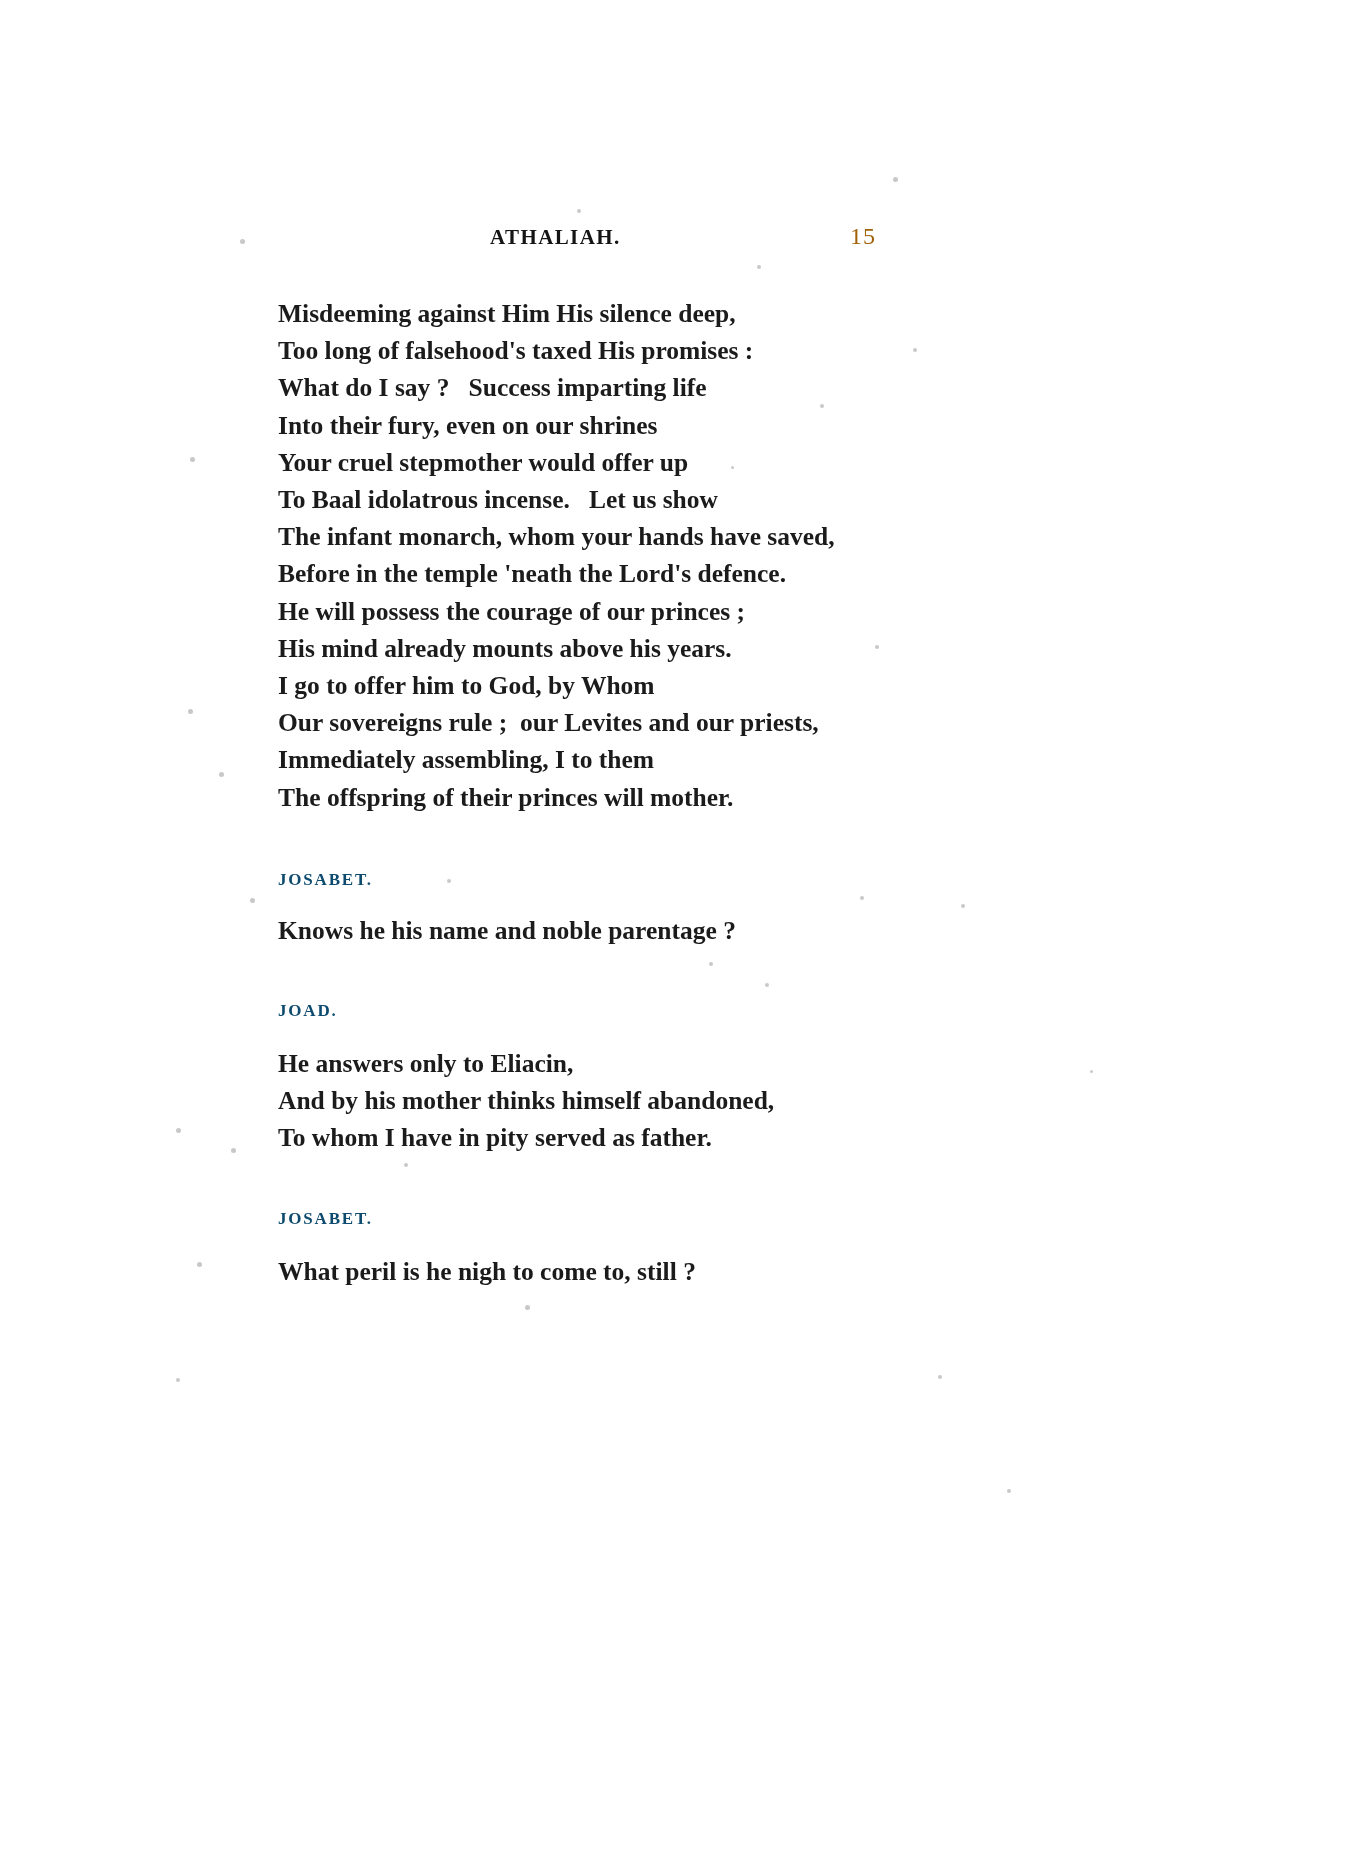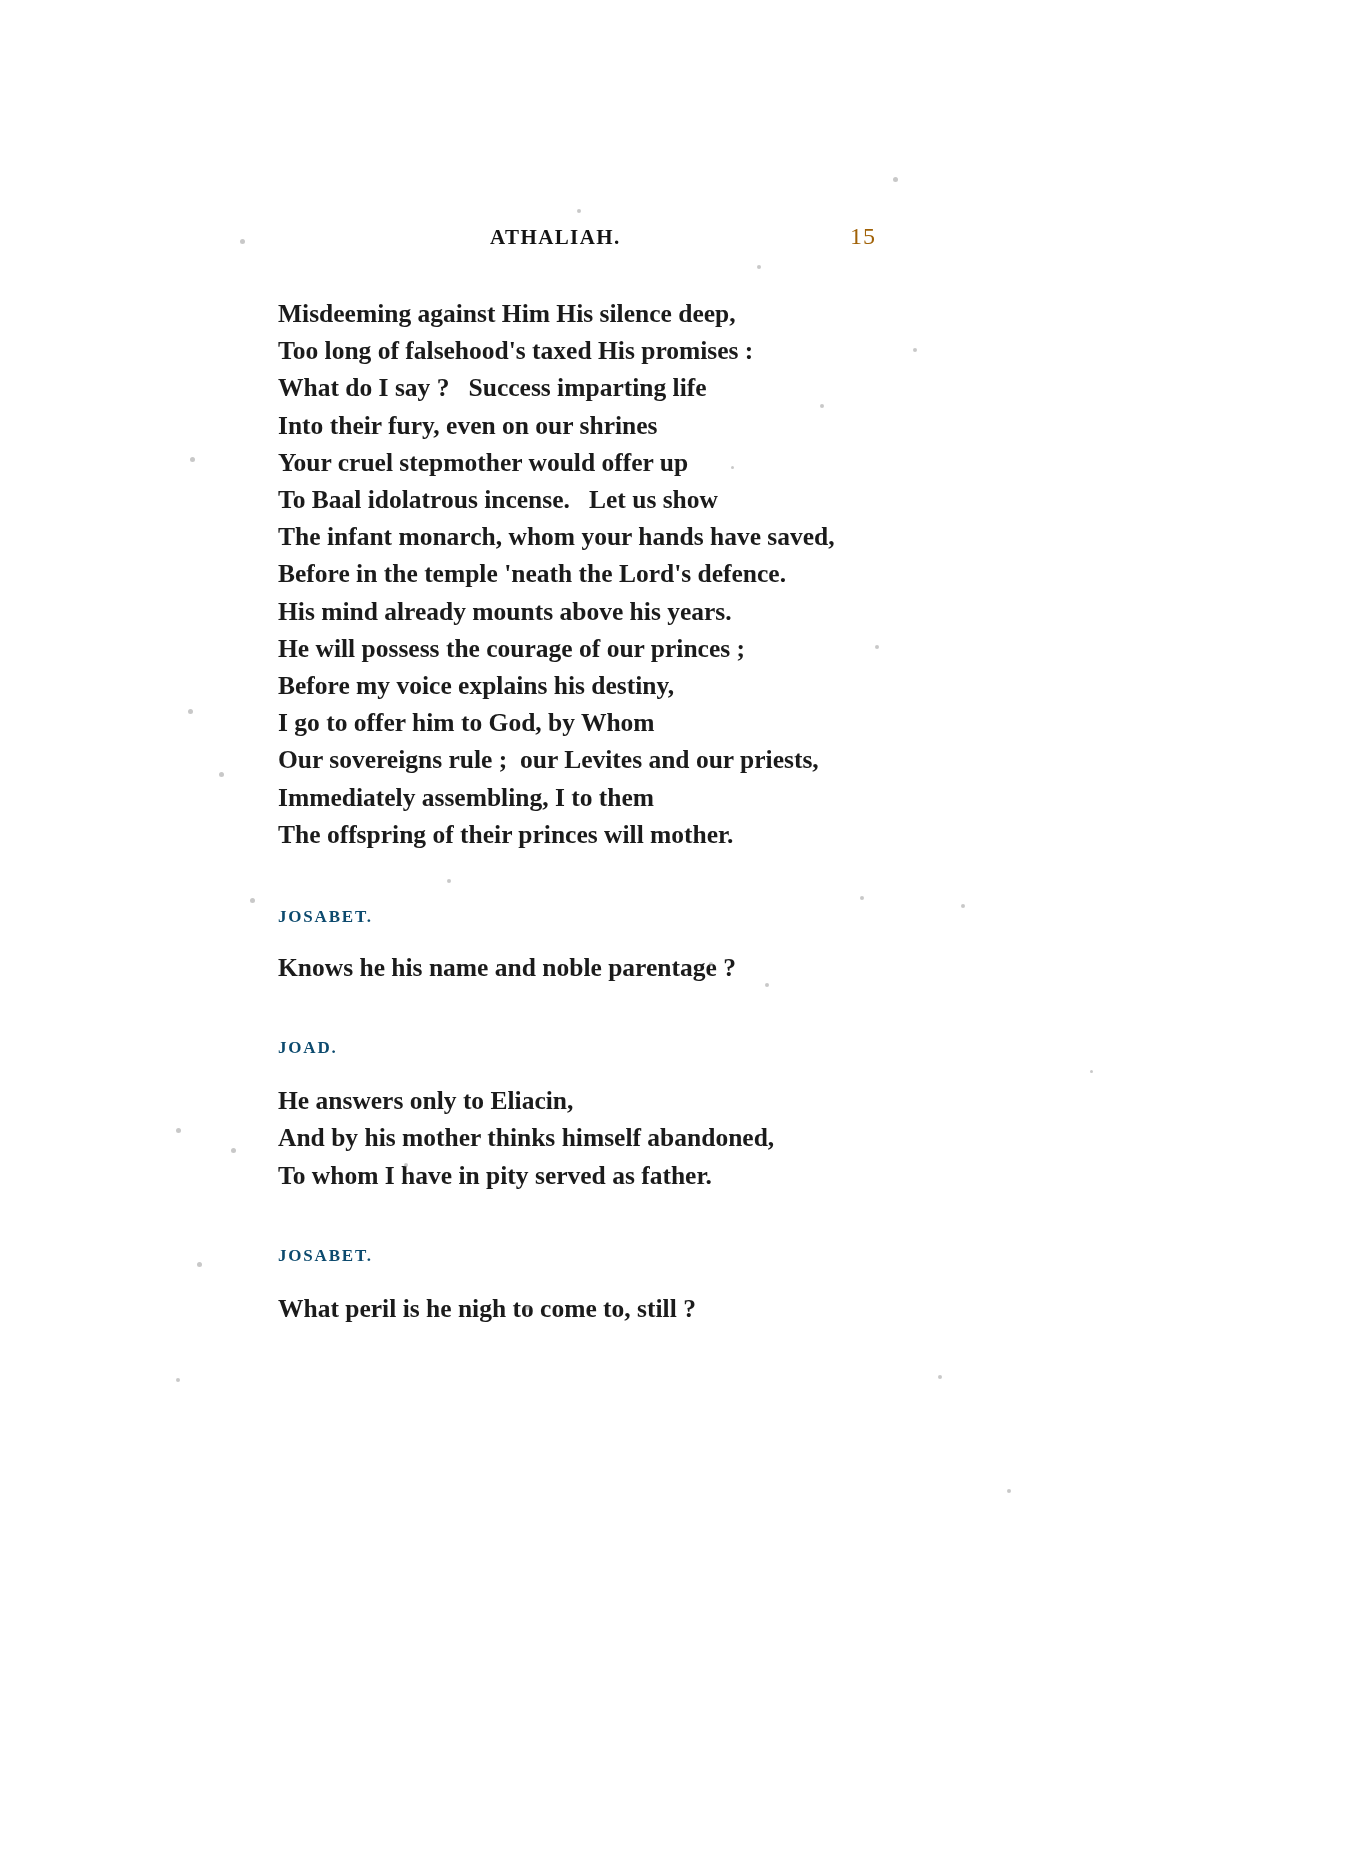--- a/index.html
+++ b/index.html
@@ -101,23 +101,22 @@
 
     <div class="verse">
       <div class="line">Misdeeming against Him His silence deep,</div>
       <div class="line">Too long of falsehood's taxed His promises :</div>
       <div class="line">What do I say ?   Success imparting life</div>
       <div class="line">Into their fury, even on our shrines</div>
       <div class="line">Your cruel stepmother would offer up</div>
       <div class="line">To Baal idolatrous incense.   Let us show</div>
       <div class="line">The infant monarch, whom your hands have saved,</div>
       <div class="line">Before in the temple 'neath the Lord's defence.</div>
+      <div class="line">He will possess the courage of our princes ;</div>
       <div class="line">His mind already mounts above his years.</div>
-      <div class="line">He will possess the courage of our princes ;</div>
-      <div class="line">Before my voice explains his destiny,</div>
       <div class="line">I go to offer him to God, by Whom</div>
       <div class="line">Our sovereigns rule ;  our Levites and our priests,</div>
       <div class="line">Immediately assembling, I to them</div>
       <div class="line">The offspring of their princes will mother.</div>
     </div>
 
     <div class="speaker sp-josabet-1">JOSABET.</div>
 
     <div class="verse after-speaker">
       <div class="line">Knows he his name and noble parentage ?</div>

